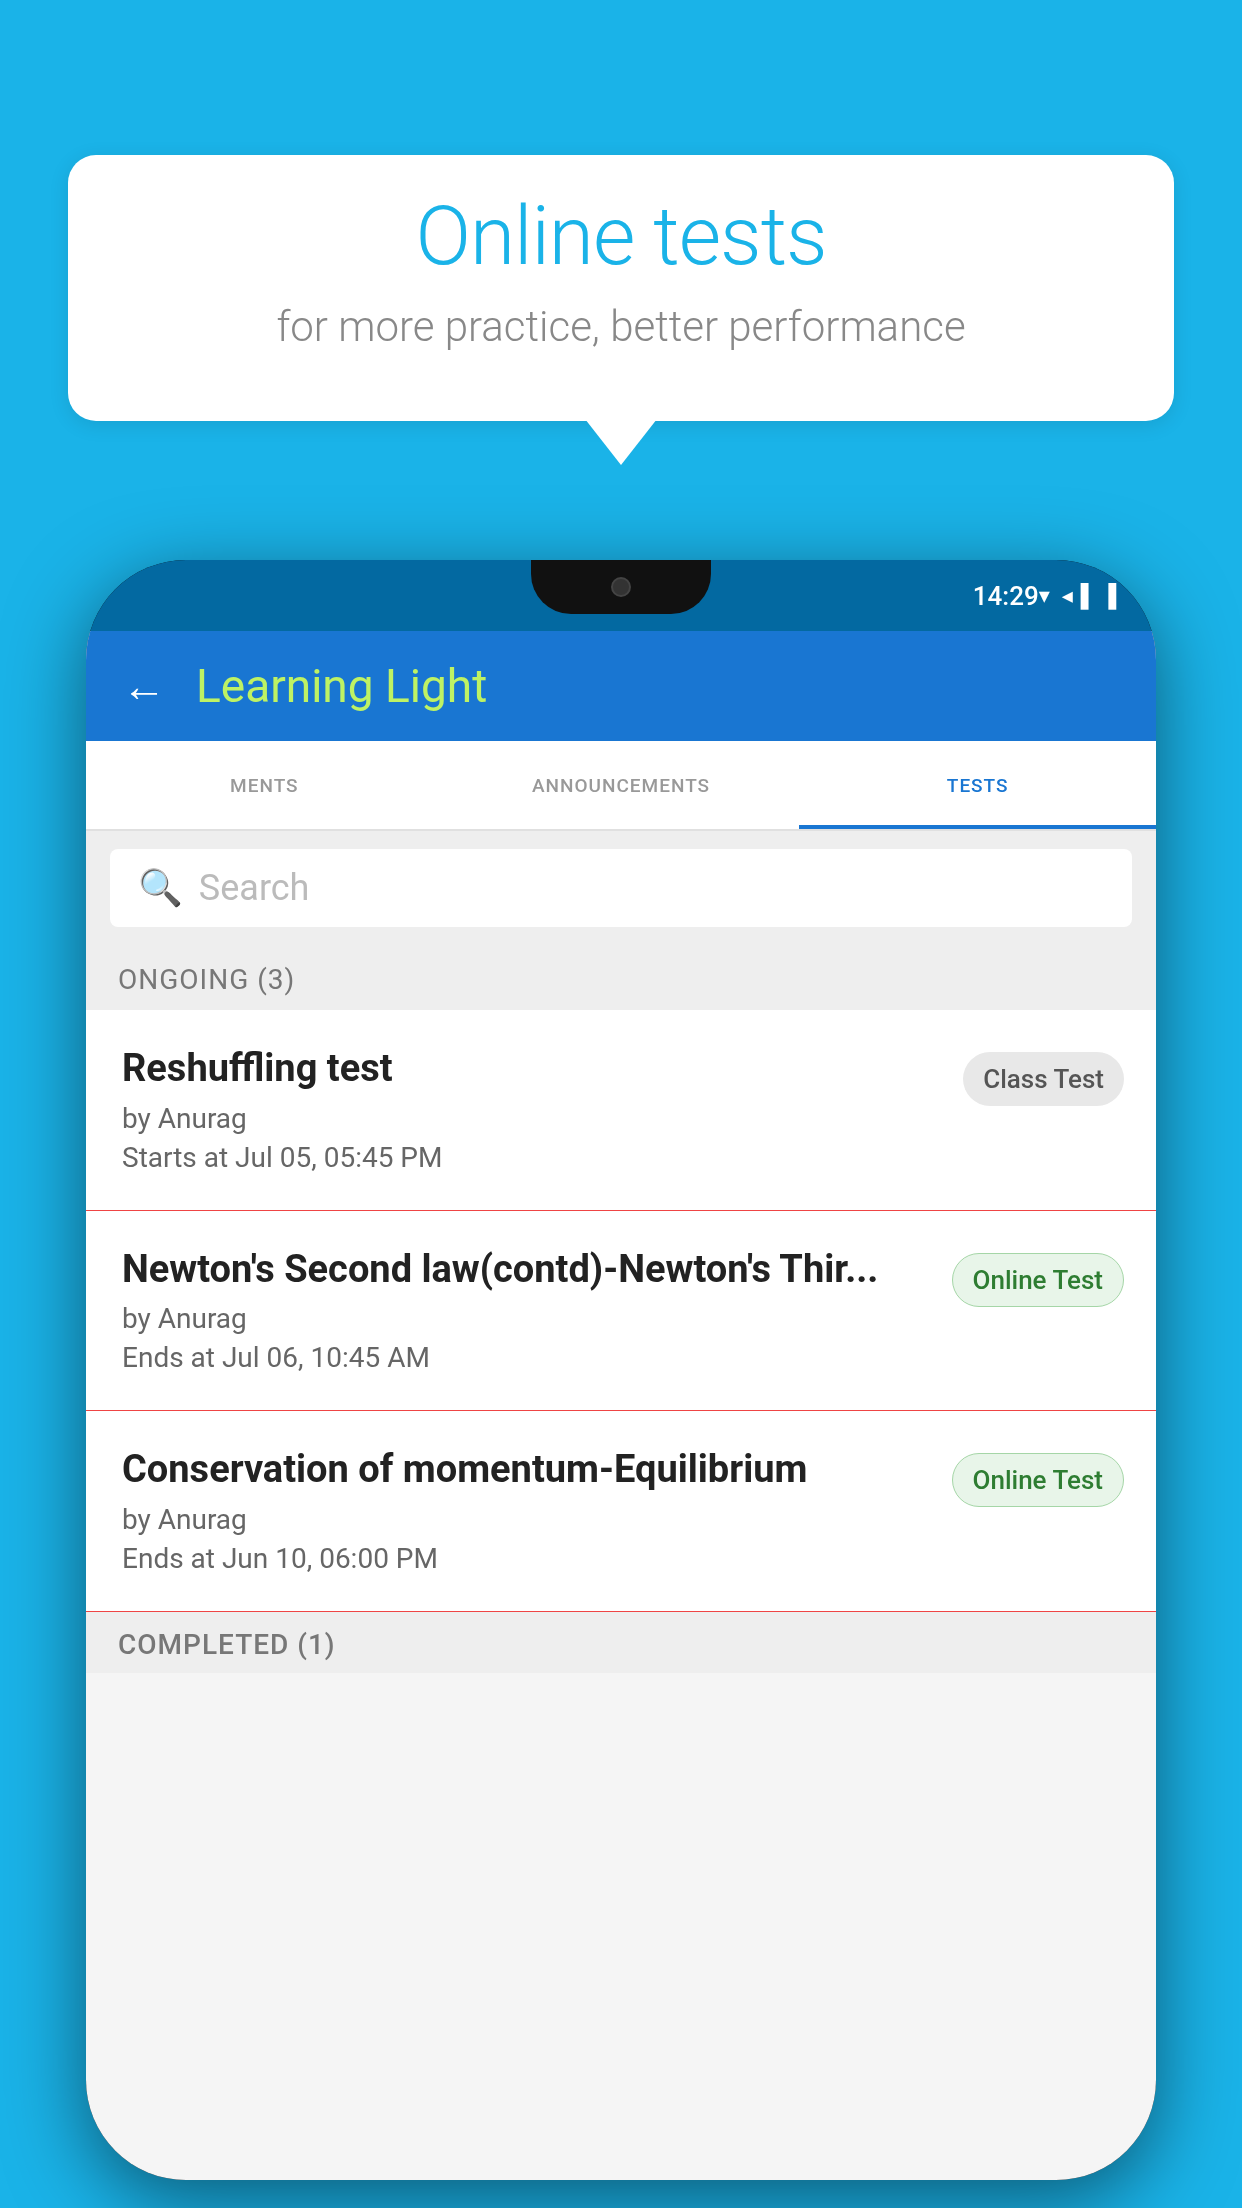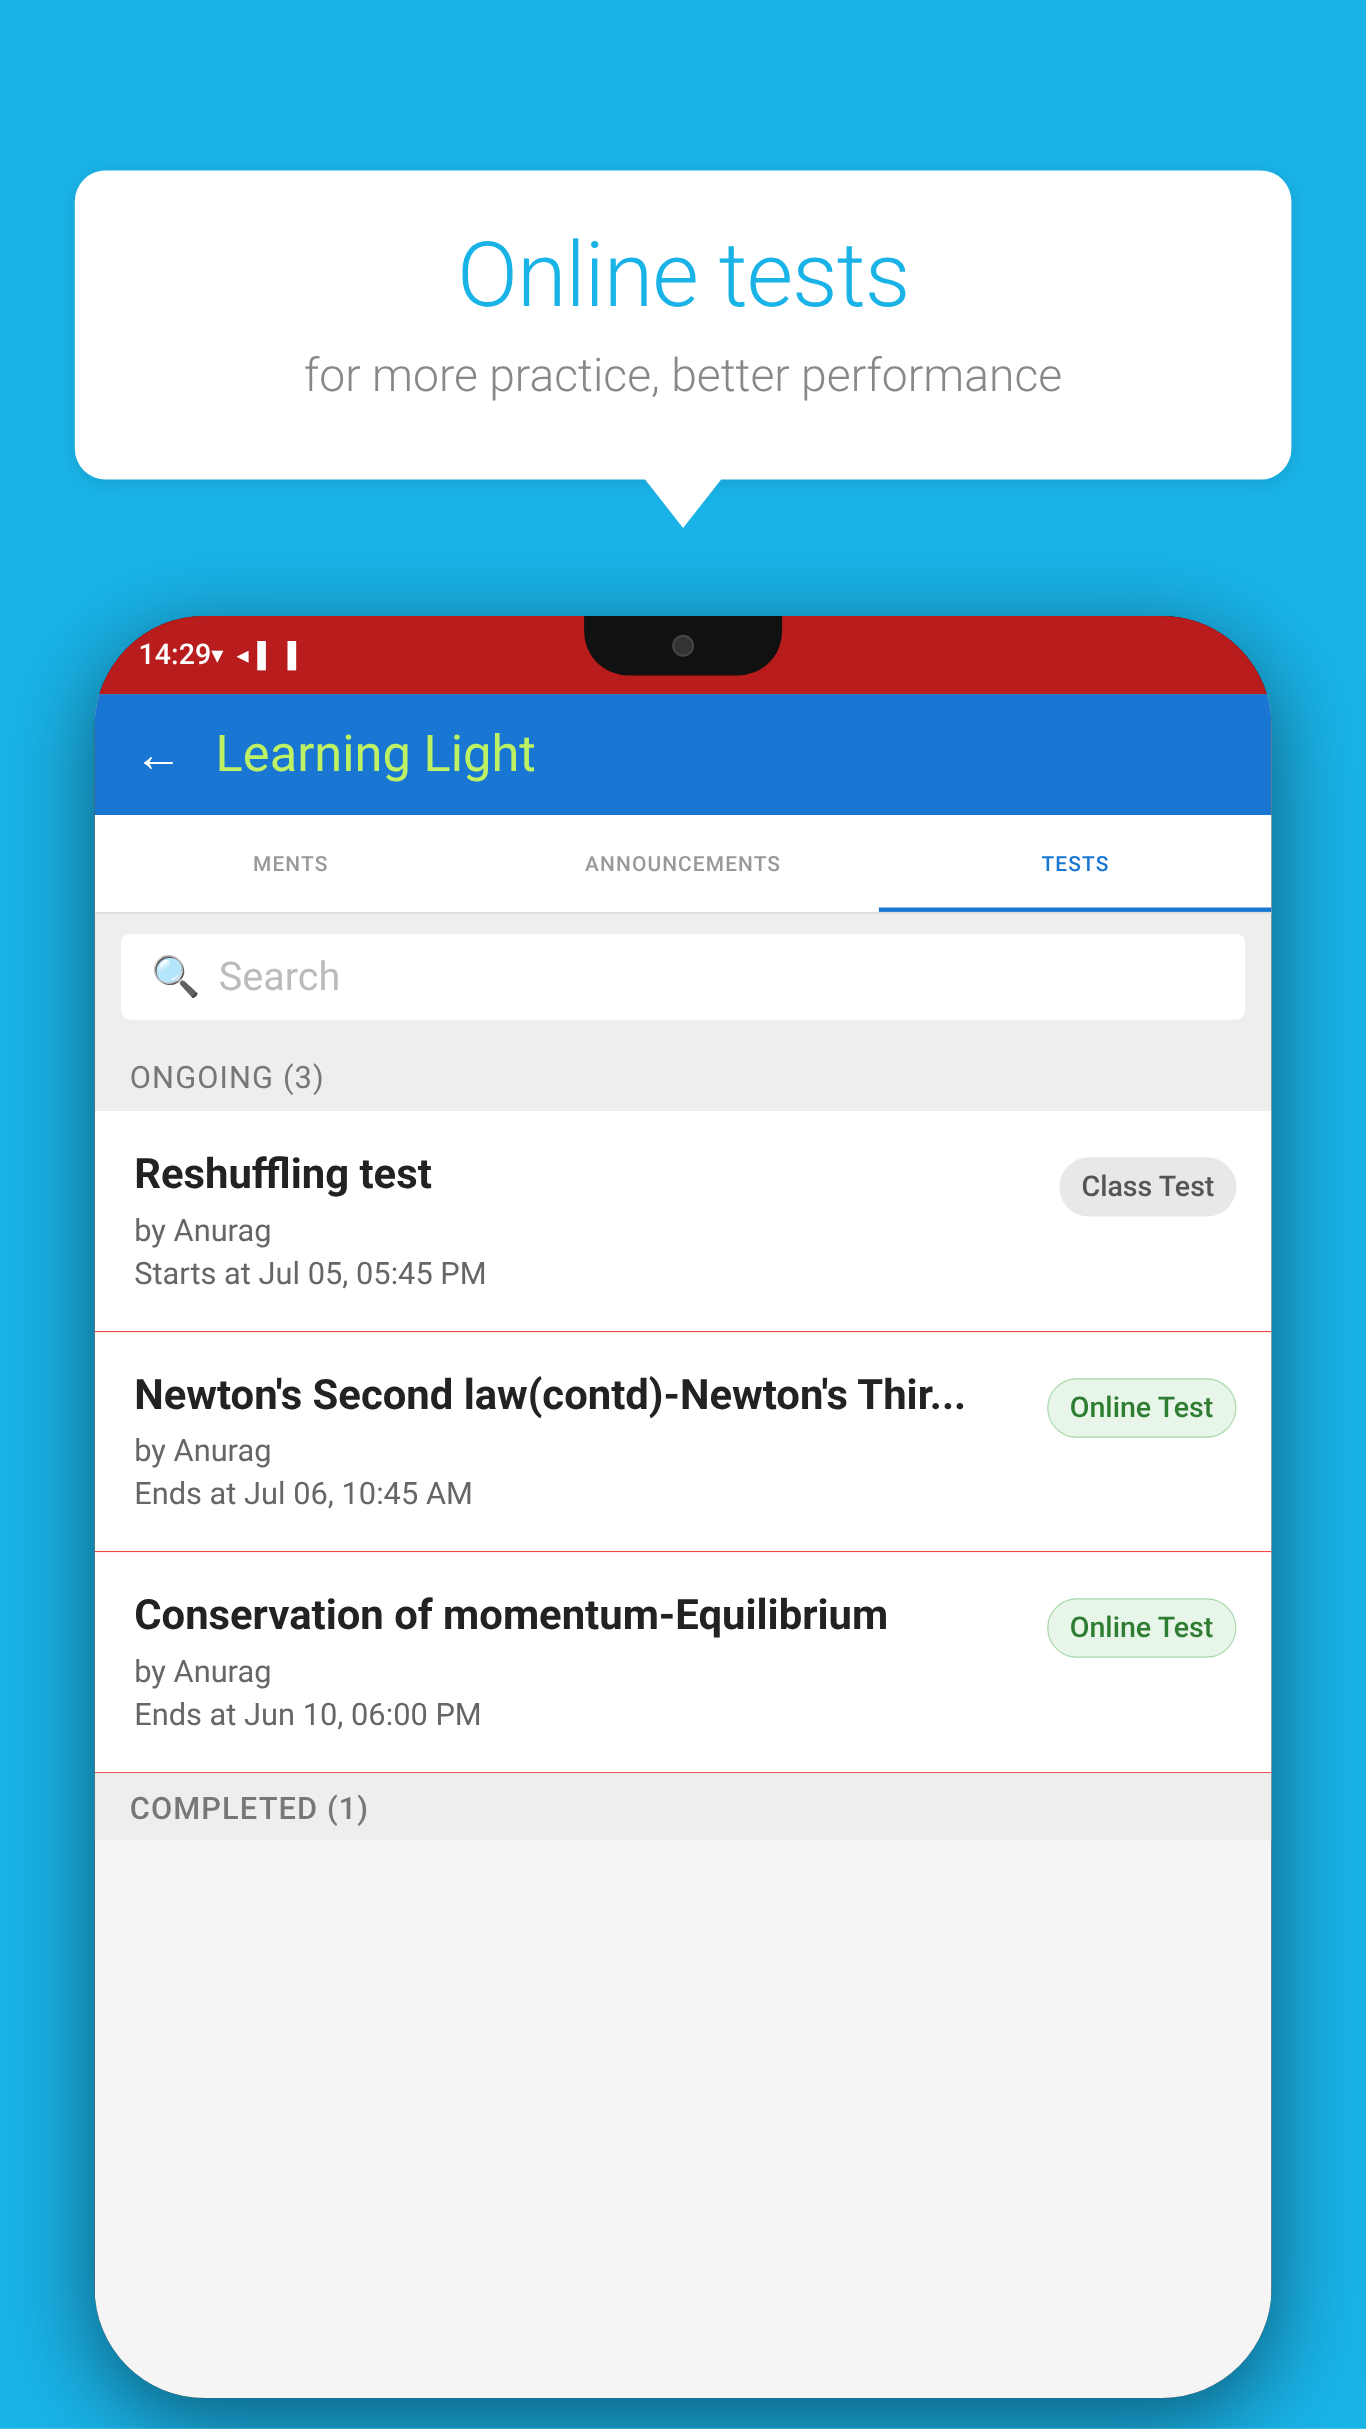--- a/index.html
+++ b/index.html
@@ -15,21 +15,21 @@
     }
 
     
     .speech-bubble {
       position: absolute;
       top: 155px;
       left: 68px;
       width: 1106px;
       background: white;
       border-radius: 28px;
-      padding: 48px 80px 70px;
+      padding: 33px 80px 70px;
       box-shadow: 0 4px 20px rgba(0,0,0,0.1);
     }
     .speech-bubble::after {
       content: '';
       position: absolute;
       bottom: -44px;
       left: 50%;
       transform: translateX(-50%);
       width: 0;
       height: 0;
@@ -64,25 +64,25 @@
       background: #111;
       border-radius: 100px;
       box-shadow: 0 20px 80px rgba(0,0,0,0.5);
       overflow: hidden;
     }
 
     
     .phone-top-bar {
       width: 100%;
       height: 71px;
-      background: #b91c1c;
+      background: #0369a1;
       position: relative;
       display: flex;
       align-items: center;
-      justify-content: flex-start;
+      justify-content: flex-end;
       padding: 0 40px;
       z-index: 10;
     }
 
     .phone-time {
       color: white;
       font-size: 26px;
       font-weight: 500;
     }
 

